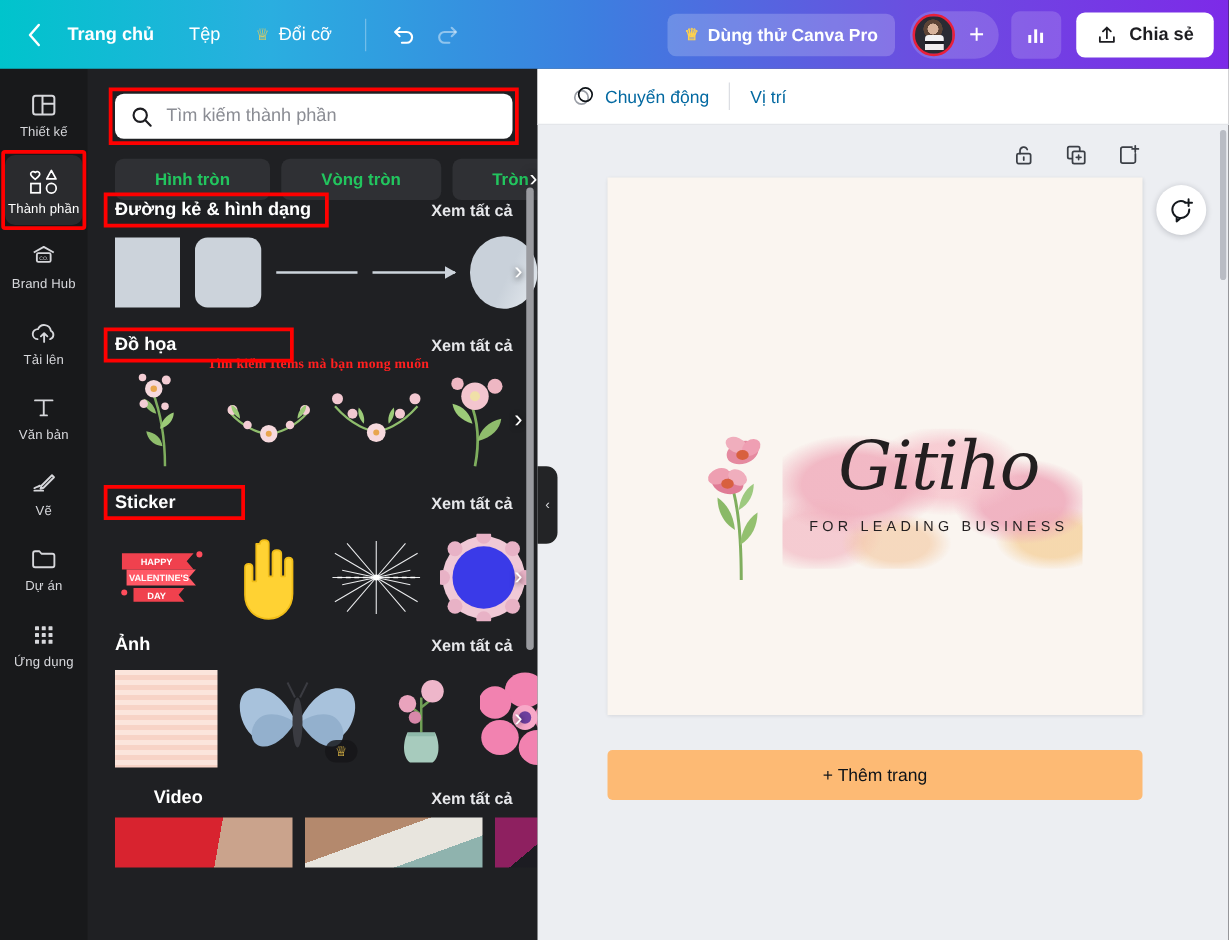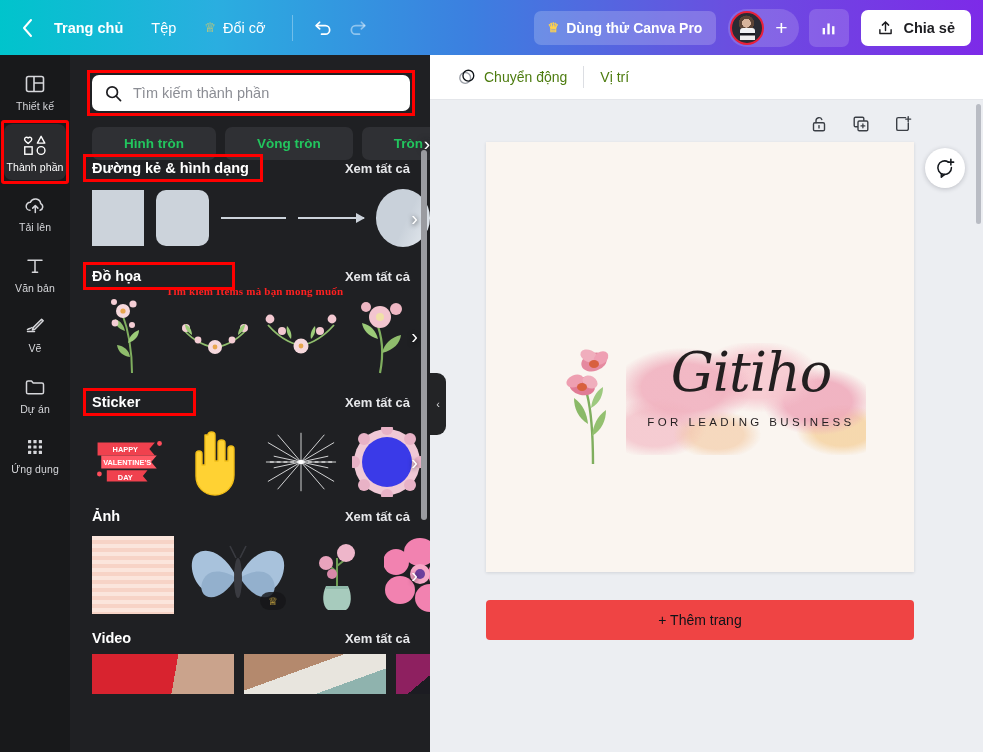--- a/index.html
+++ b/index.html
@@ -157,21 +157,21 @@
     display: flex; align-items: center; justify-content: center; color: #d9dadd; font-size: 11px;
     cursor: pointer; z-index: 12;
   }
 
   
   .stage { flex: 1; background: #eceef2; display: flex; flex-direction: column; min-width: 0; position: relative; }
   .stage-toolbar {
     height: 45px; flex: 0 0 45px; background: #fff; display: flex; align-items: center;
     gap: 0; padding-left: 16px; border-bottom: 1px solid #e4e6ea;
   }
-  .st-item { display: flex; align-items: center; gap: 8px; font-size: 14px; color: #4d7c0f;
+  .st-item { display: flex; align-items: center; gap: 8px; font-size: 14px; color: #0369a1;
     padding: 7px 12px; border-radius: 6px; cursor: pointer; }
   .st-sep { width: 1px; height: 22px; background: #dcdee3; margin: 0 4px; }
 
   .canvas-scroll { flex: 1; position: relative; overflow: hidden; }
   .page-tools { position: absolute; right: 70px; top: 14px; display: flex; gap: 22px; }
   .ptool { width: 20px; height: 20px; cursor: pointer; }
 
   .page {
     position: absolute; left: 56px; top: 42px; width: 428px; height: 430px;
     background: #faf5f0; box-shadow: 0 1px 3px rgba(20,25,35,.12);
@@ -201,21 +201,21 @@
   }
   .flower-stem { position: absolute; left: 72px; top: 168px; width: 70px; height: 120px; }
 
   .comment-btn {
     position: absolute; right: 18px; top: 48px; width: 40px; height: 40px; border-radius: 50%;
     background: #fff; box-shadow: 0 1px 5px rgba(20,25,35,.22);
     display: flex; align-items: center; justify-content: center; cursor: pointer;
   }
   .addpage {
     position: absolute; left: 56px; top: 500px; width: 428px; height: 40px;
-    background: #ef4444; border-radius: 4px; display: flex; align-items: center; justify-content: center;
+    background: #fdba74; border-radius: 4px; display: flex; align-items: center; justify-content: center;
     font-size: 14px; color: #0e1318; cursor: pointer;
   }
   .canvas-vscroll {
     position: absolute; right: 2px; top: 4px; width: 5px; height: 120px;
     background: #b9bcc4; border-radius: 3px;
   }
 </style>
 </head>
 <body>
 
@@ -298,20 +298,28 @@
         <div class="rail-highlight"></div>
         <svg width="26" height="24" viewBox="0 0 28 26" fill="none">
           <path d="M6.6 5.4c-1.5-1.6-3.9-.5-3.9 1.4 0 1.9 2.7 3.6 3.9 4.5 1.2-.9 3.9-2.6 3.9-4.5 0-1.9-2.4-3-3.9-1.4z" stroke="#fff" stroke-width="1.5" stroke-linejoin="round"></path>
           <path d="M20.6 3.6l4 7.4h-8l4-7.4z" stroke="#fff" stroke-width="1.5" stroke-linejoin="round"></path>
           <rect x="2.9" y="15" width="8" height="8" stroke="#fff" stroke-width="1.5"></rect>
           <circle cx="20.6" cy="19" r="4.2" stroke="#fff" stroke-width="1.5"></circle>
         </svg>
         <span class="rlabel">Thành phần</span>
       </div>
 
+      <div class="rail-item">
+        <svg width="24" height="24" viewBox="0 0 24 24" fill="none">
+          <path d="M4 9l8-4.5L20 9" stroke="#d6d7db" stroke-width="1.5" stroke-linejoin="round"></path>
+          <rect x="6.5" y="9.5" width="11" height="7" rx="1.2" stroke="#d6d7db" stroke-width="1.5"></rect>
+          <text x="12" y="14.8" font-size="4" fill="#d6d7db" text-anchor="middle" font-family="Liberation Sans">CO.</text>
+        </svg>
+        <span class="rlabel">Brand Hub</span>
+      </div>
 
       <div class="rail-item">
         <svg width="25" height="24" viewBox="0 0 25 24" fill="none">
           <path d="M7 17.3a4 4 0 01.4-8 5.4 5.4 0 0110.3 1.3 3.6 3.6 0 01-.6 6.7" stroke="#d6d7db" stroke-width="1.5" stroke-linecap="round"></path>
           <path d="M12.3 19.5v-7m0 0l-2.6 2.6m2.6-2.6l2.6 2.6" stroke="#d6d7db" stroke-width="1.5" stroke-linecap="round" stroke-linejoin="round"></path>
         </svg>
         <span class="rlabel">Tải lên</span>
       </div>
 
       <div class="rail-item">
@@ -559,21 +567,21 @@
                   <ellipse cx="12" cy="26" rx="13" ry="13"></ellipse>
                 </g>
                 <circle cx="36" cy="38" r="10" fill="#f7a8c8"></circle>
                 <circle cx="36" cy="38" r="5" fill="#6d3f9e"></circle>
               </svg>
             </div>
           </div>
           <div class="row-arrow">›</div>
         </div>
 
-        <div class="sec-head" style="margin-top:14px;">
+        <div class="sec-head" style="margin-top:14px;margin-left:31px;">
           <div class="sec-title">Video</div>
           <div class="sec-all">Xem tất cả</div>
         </div>
         <div class="row" style="height:40px;margin-top:8px;">
           <div class="row-items" style="gap:10px;">
             <div class="pthumb" style="width:142px;height:40px;background:linear-gradient(100deg,#d8232f 0 58%,#caa38c 58% 100%);"></div>
             <div class="pthumb" style="width:142px;height:40px;background:linear-gradient(160deg,#b4896d 0 40%,#e8e5de 40% 72%,#8fb3ae 72% 100%);"></div>
             <div class="pthumb" style="width:60px;height:40px;background:linear-gradient(140deg,#8e2060 0 55%,#1c1c22 55% 100%);"></div>
           </div>
         </div>

